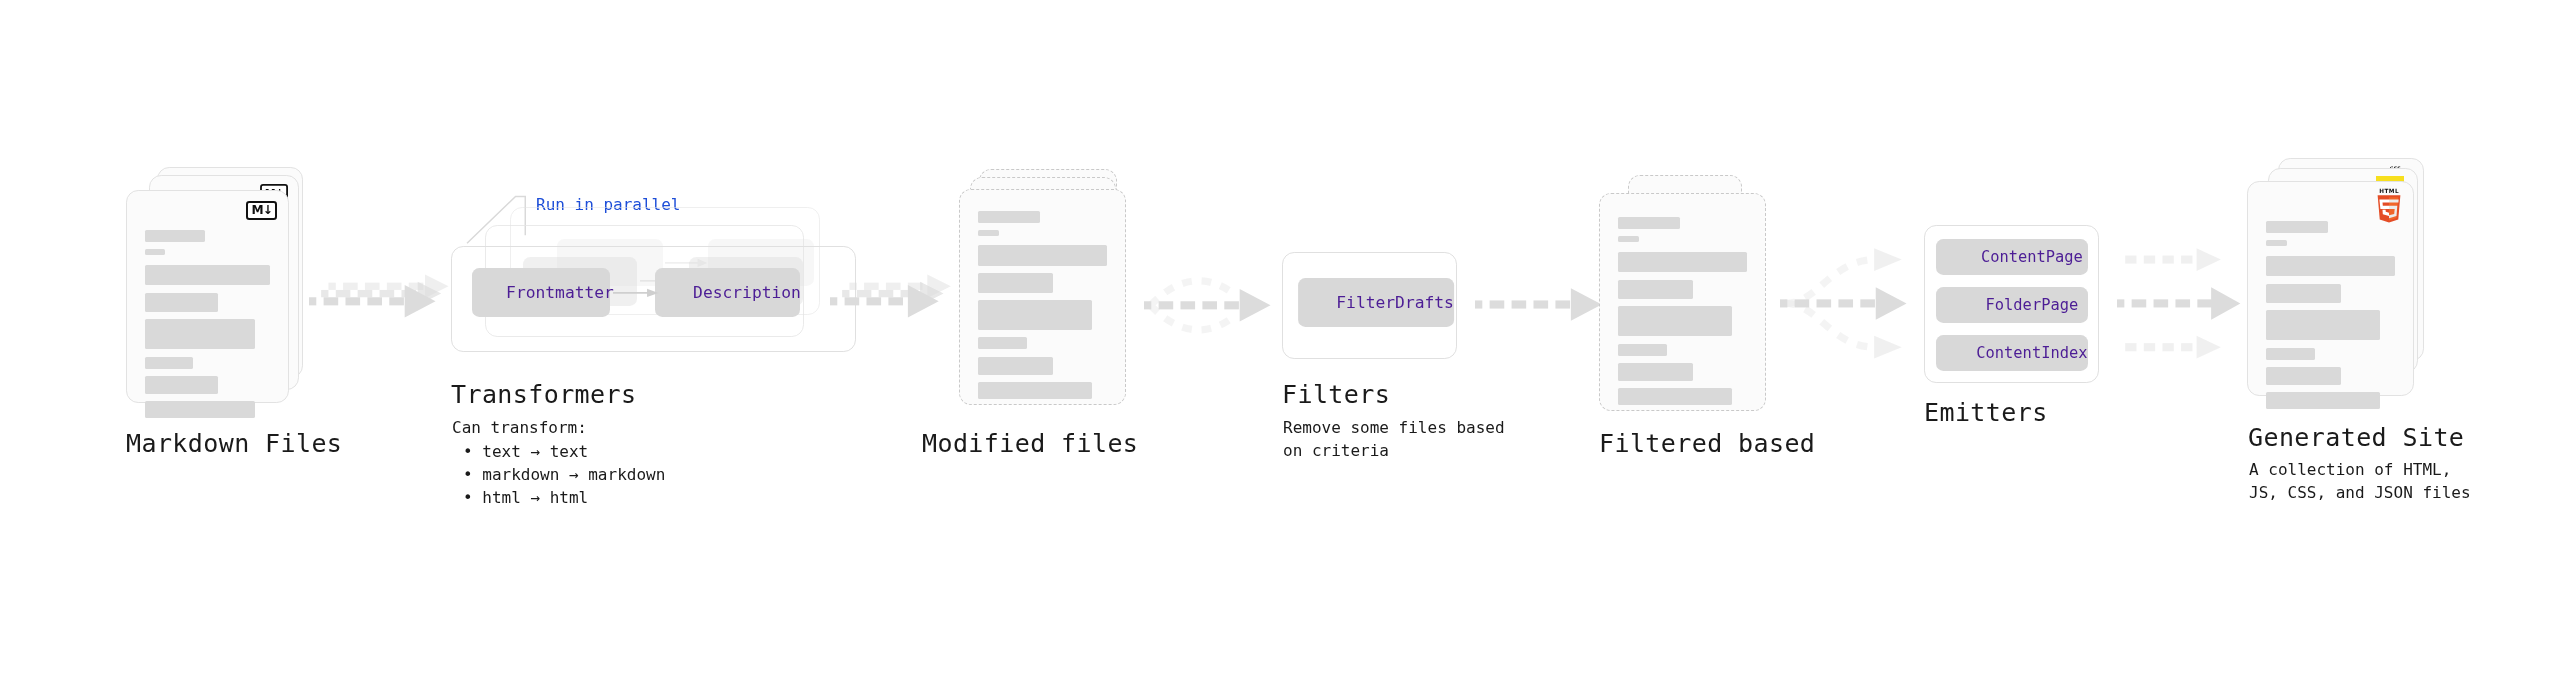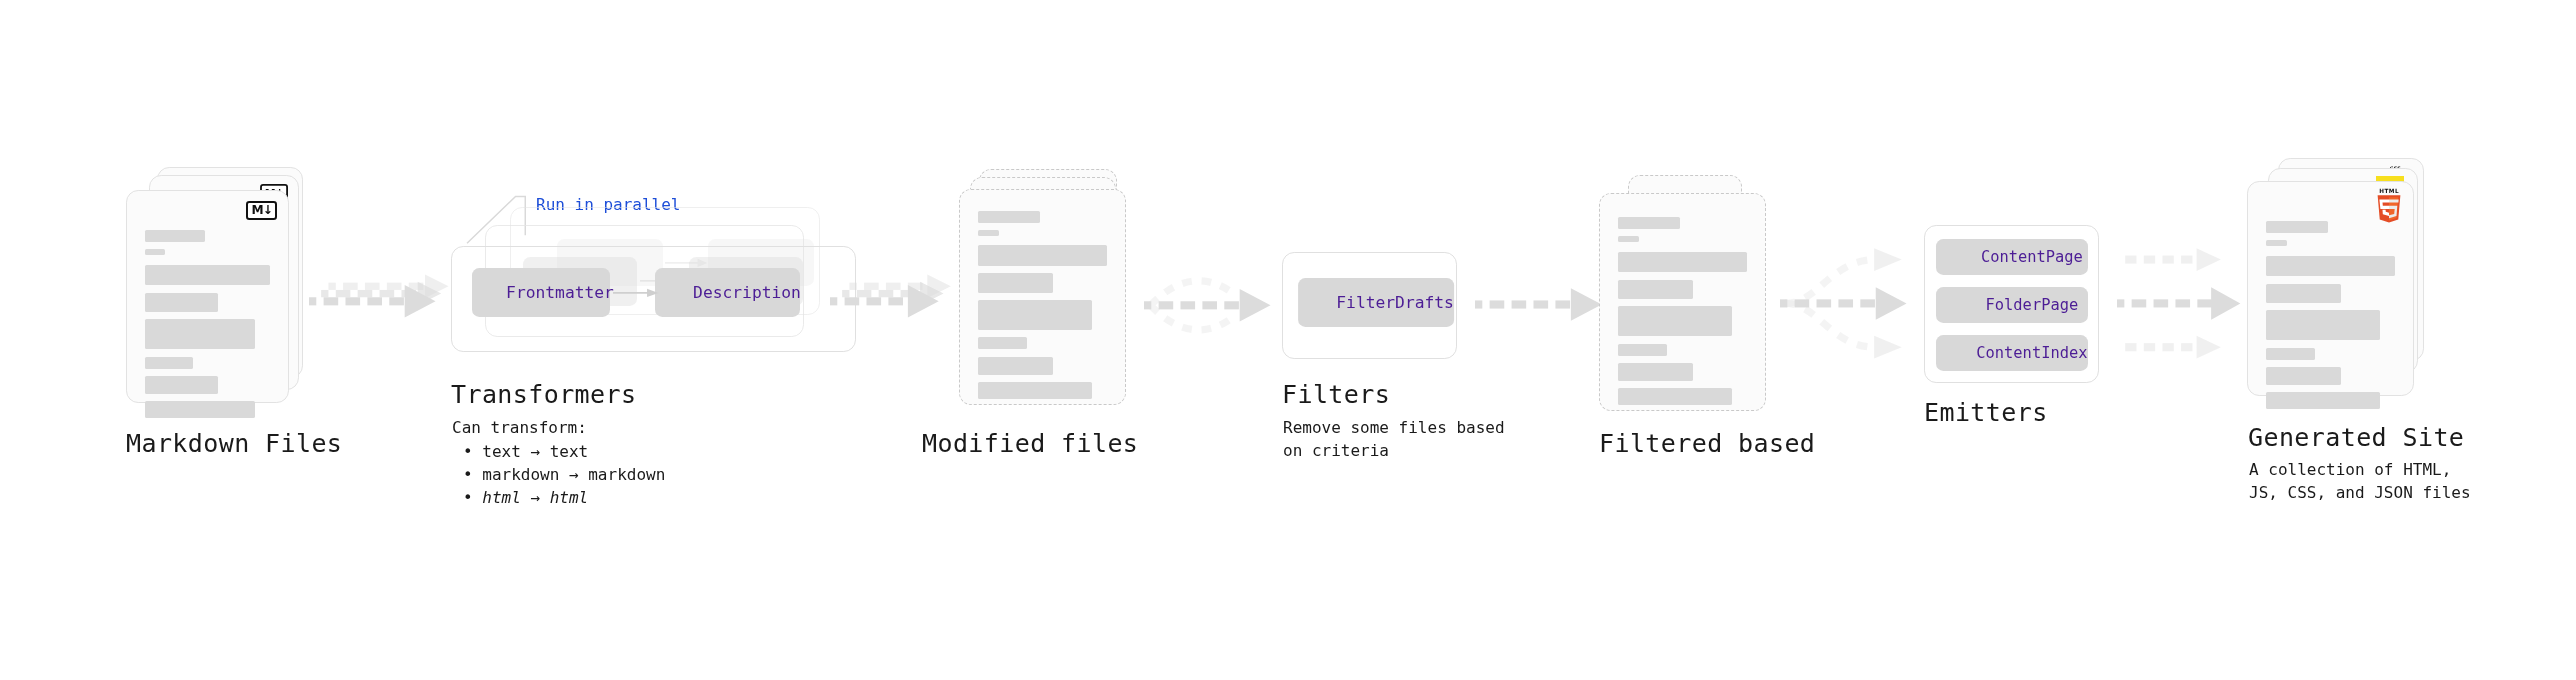--- a/index.html
+++ b/index.html
@@ -186,21 +186,21 @@
         <path d="M0 6 L44 6" fill="none" stroke="#cfcfcf" stroke-width="2.2"></path>
         <path d="M42 1 L56 6 L42 11 Z" fill="#cfcfcf"></path>
       </svg>
     </div>
   </div>
 
   <div class="lbl-title abs" style="left:451px; top:380px;">Transformers</div>
   <div class="lbl-sub abs" style="left:452px; top:416px;">Can transform:</div>
   <div class="lbl-sub abs" style="left:463px; top:440px;">• text → text</div>
   <div class="lbl-sub abs" style="left:463px; top:463px;">• markdown → markdown</div>
-  <div class="lbl-sub abs" style="left:463px; top:486px;font-style:italic;">• html → html</div>
+  <div class="lbl-sub abs" style="left:463px; top:486px;">• html → html</div>
 
   <svg class="abs" style="left:830px; top:268px; width:146px; height:65px;" viewBox="0 0 180 80" width="146" height="65">
     <g fill="#dcdcdc">
       <g opacity="0.45" transform="translate(24,-18)">
         <rect x="0" y="36" width="9" height="9"></rect>
           <rect x="18" y="36" width="18" height="9"></rect>
         <rect x="45" y="36" width="18" height="9"></rect>
           <rect x="72" y="36" width="18" height="9"></rect>
         <path d="M96 26 L125 40.5 L96 55 Z"></path>
       </g>

